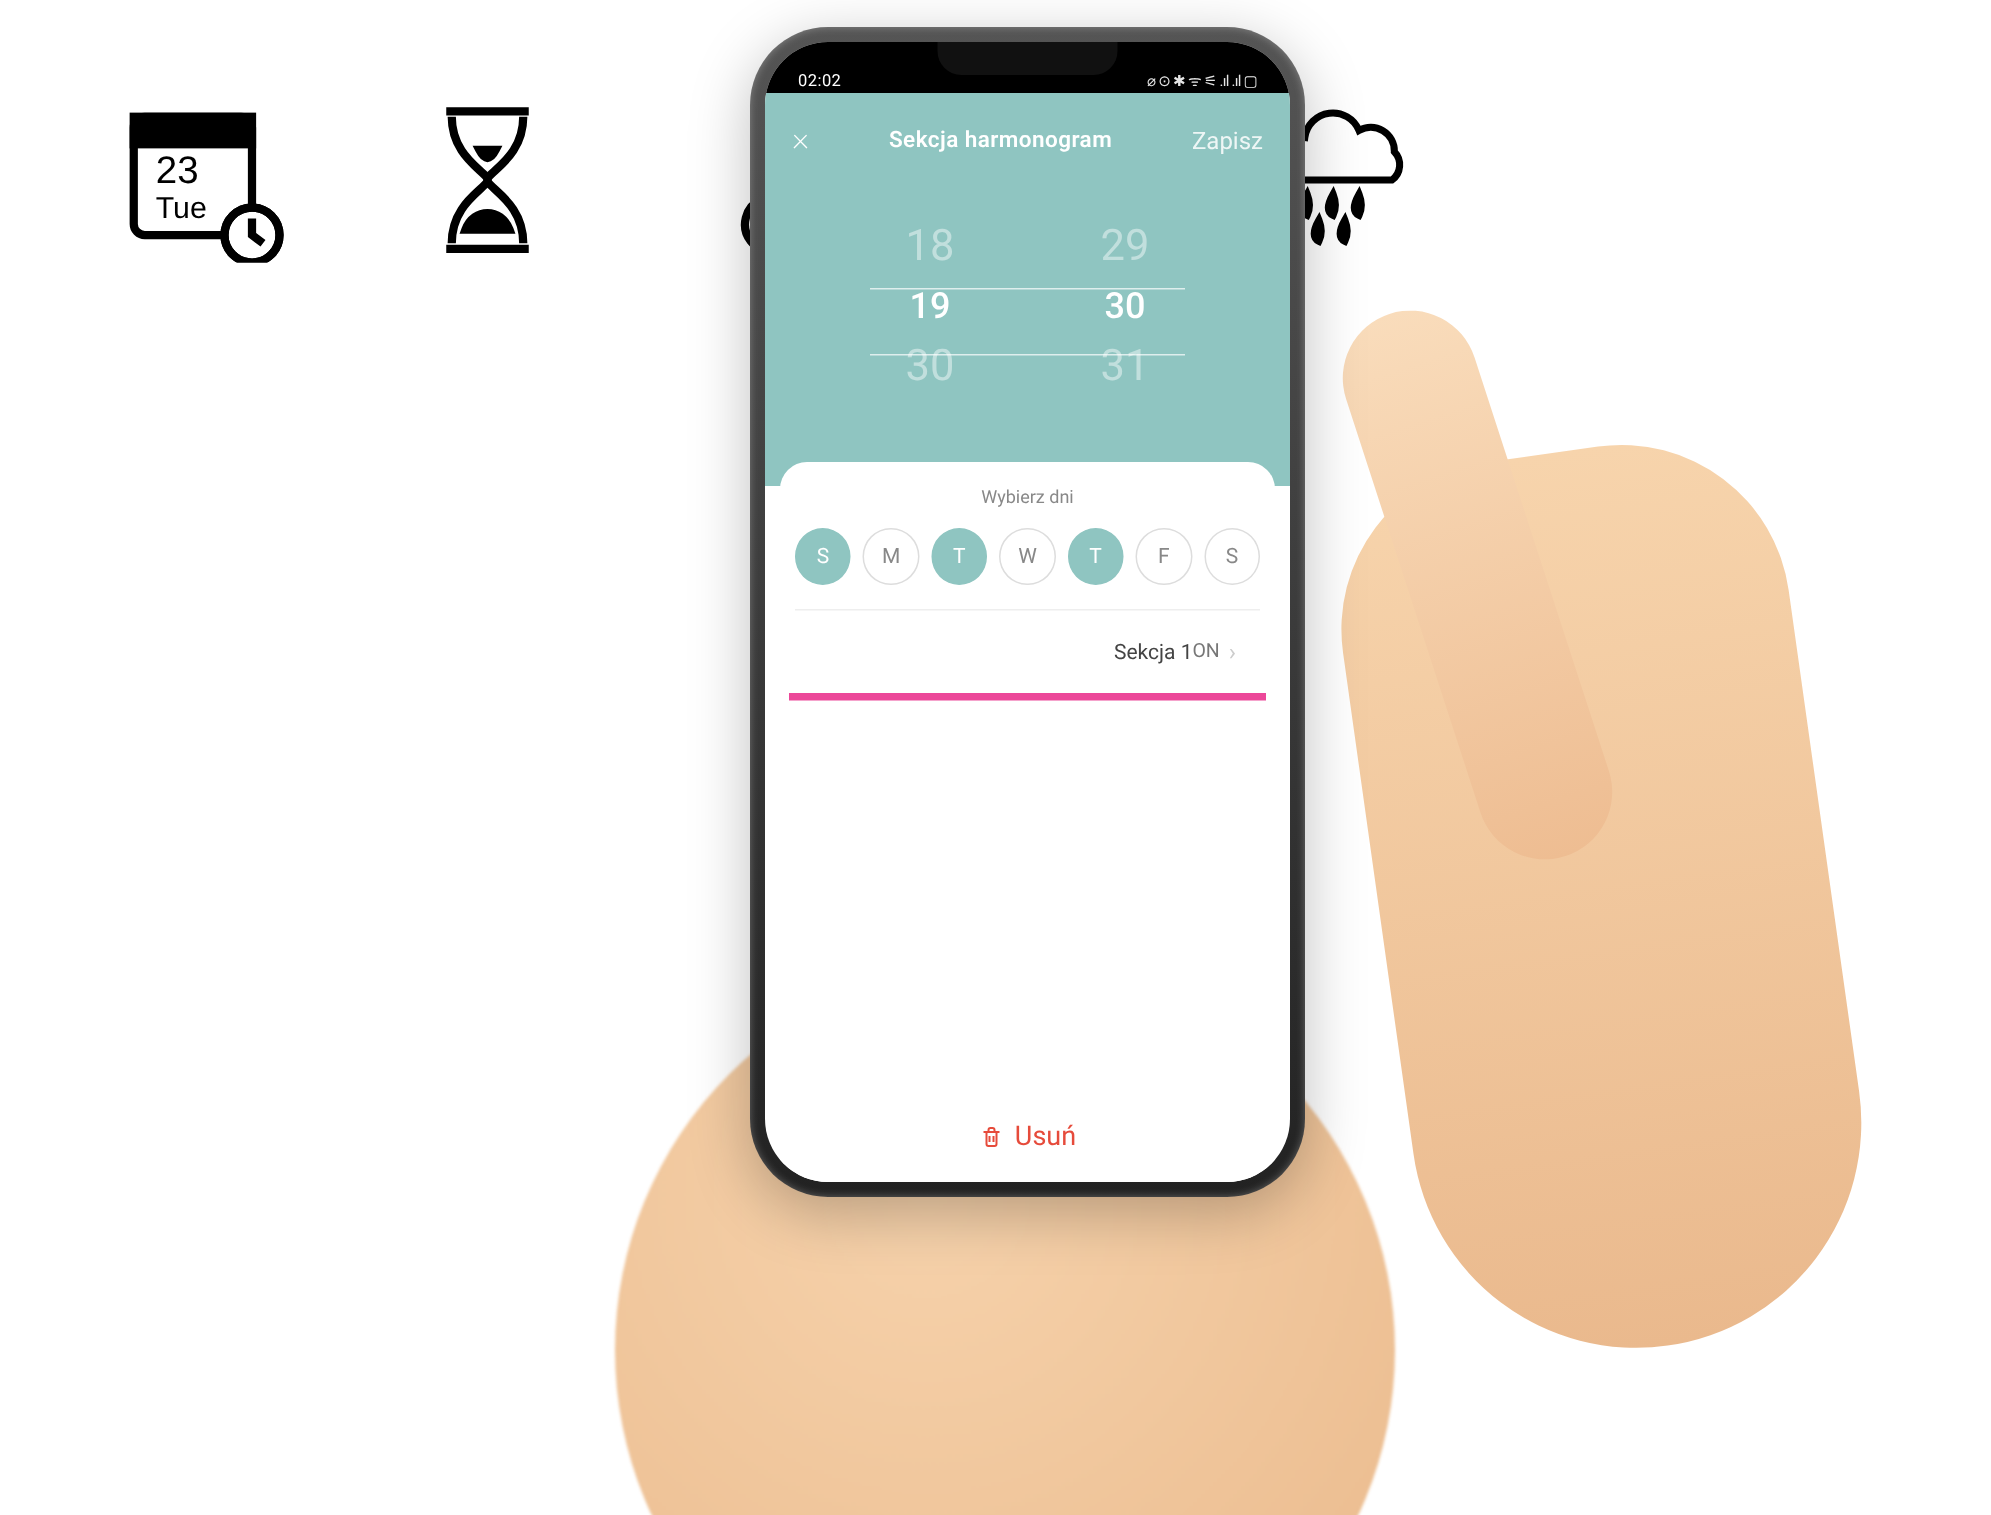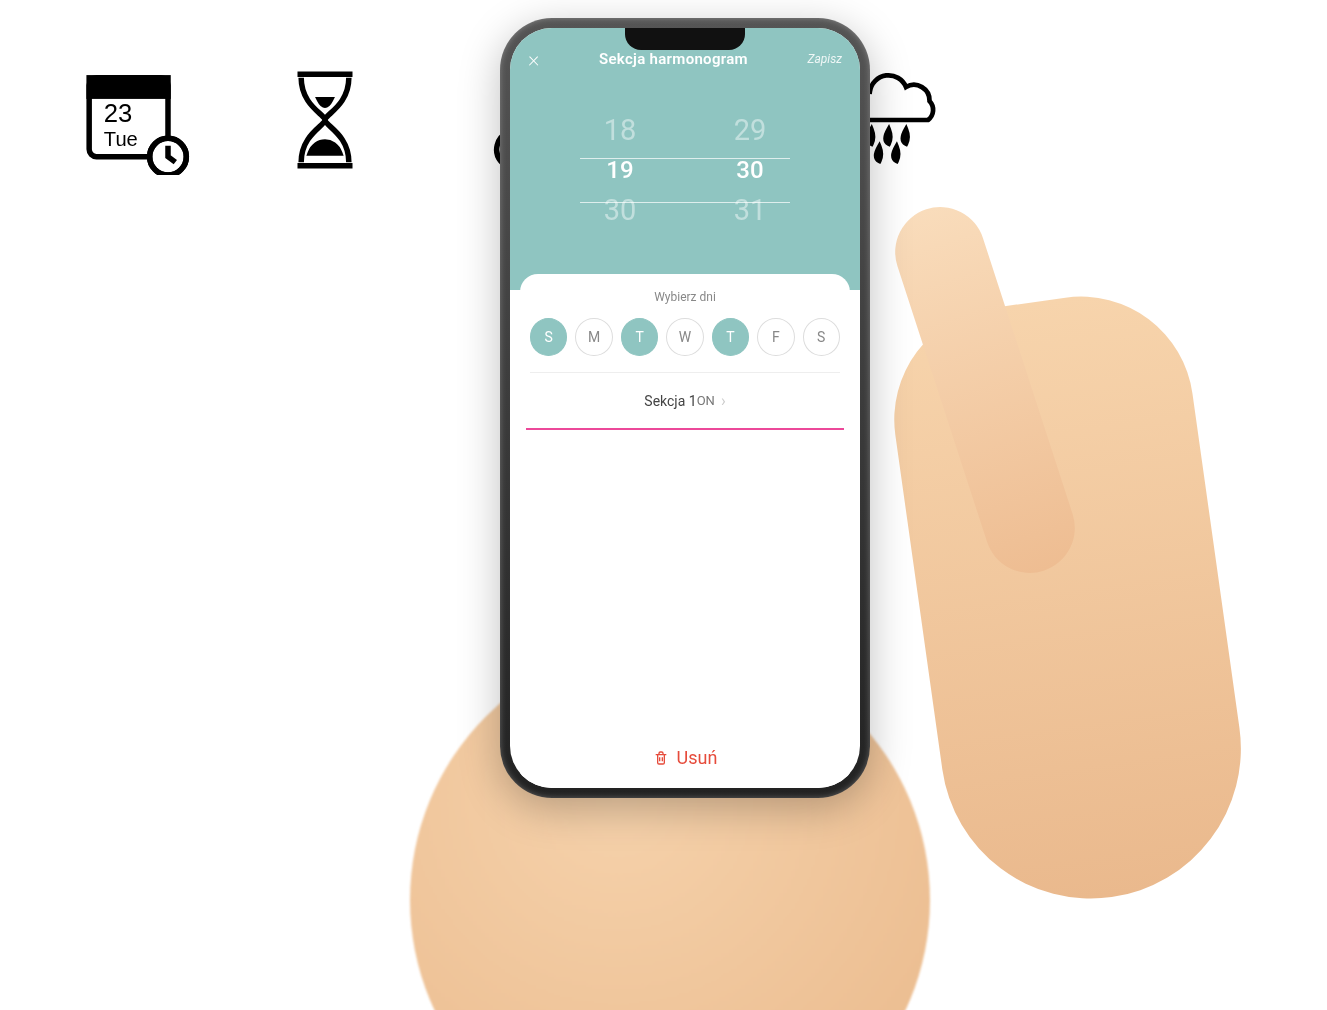--- a/index.html
+++ b/index.html
@@ -107,21 +107,21 @@
     flex: 0 0 auto;
   }
   .nav-row {
     display:flex;
     justify-content:space-between;
     align-items:center;
     padding:14px 18px 10px;
   }
   .nav-row .close { font-size:22px; line-height:1; cursor:pointer; font-weight:200;}
   .nav-row .title { font-weight:600; font-size:15px; letter-spacing:.3px;}
-  .nav-row .save { font-size:12px; opacity:.85; cursor:pointer;font-style:italic; }
+  .nav-row .save { font-size:16px; opacity:.85; cursor:pointer; }
 
   .time-picker {
     display:flex;
     justify-content:center;
     gap:70px;
     padding: 10px 0 40px;
     position:relative;
   }
   .time-col { text-align:center; width:60px;}
   .time-row { height:40px; display:flex; align-items:center; justify-content:center; font-size:29px; color:rgba(255,255,255,.45);}
@@ -171,26 +171,26 @@
     background:#fff;
   }
   .day.on {
     background:#8fc5c1;
     border-color:#8fc5c1;
     color:#fff;
   }
 
   .section-row{
     display:flex;
-    justify-content:center;
+    justify-content:flex-end;
     align-items:center;
     padding:18px 20px;
     font-size:14px;
     color:#444;
-    border-bottom:2px solid #ec4899;
+    border-bottom:5px solid #ec4899;
     margin:0 6px;
     cursor:pointer;
   }
   .section-row .right{
     display:flex;align-items:center;gap:6px;color:#777;font-size:13px;
   }
   .chev{color:#ccc;font-size:16px;}
 
   .spacer{flex:1;}
   .delete{
@@ -254,20 +254,26 @@
 </div>
 
 <div class="hand-left"></div>
 <div class="hand-right"></div>
 <div class="finger"></div>
 
 <div class="phone">
   <div class="screen">
     <div class="notch"></div>
 
+    <div class="status-bar">
+      <span>02:02</span>
+      <div class="status-right">
+        <span>⌀ ⊙ ✱ ᯤ ⚟ .ıl .ıl ▢</span>
+      </div>
+    </div>
 
     <div class="upper">
       <div class="nav-row">
         <span class="close">×</span>
         <span class="title">Sekcja harmonogram</span>
         <span class="save">Zapisz</span>
       </div>
 
       <div class="time-picker">
         <div class="rule top"></div>

